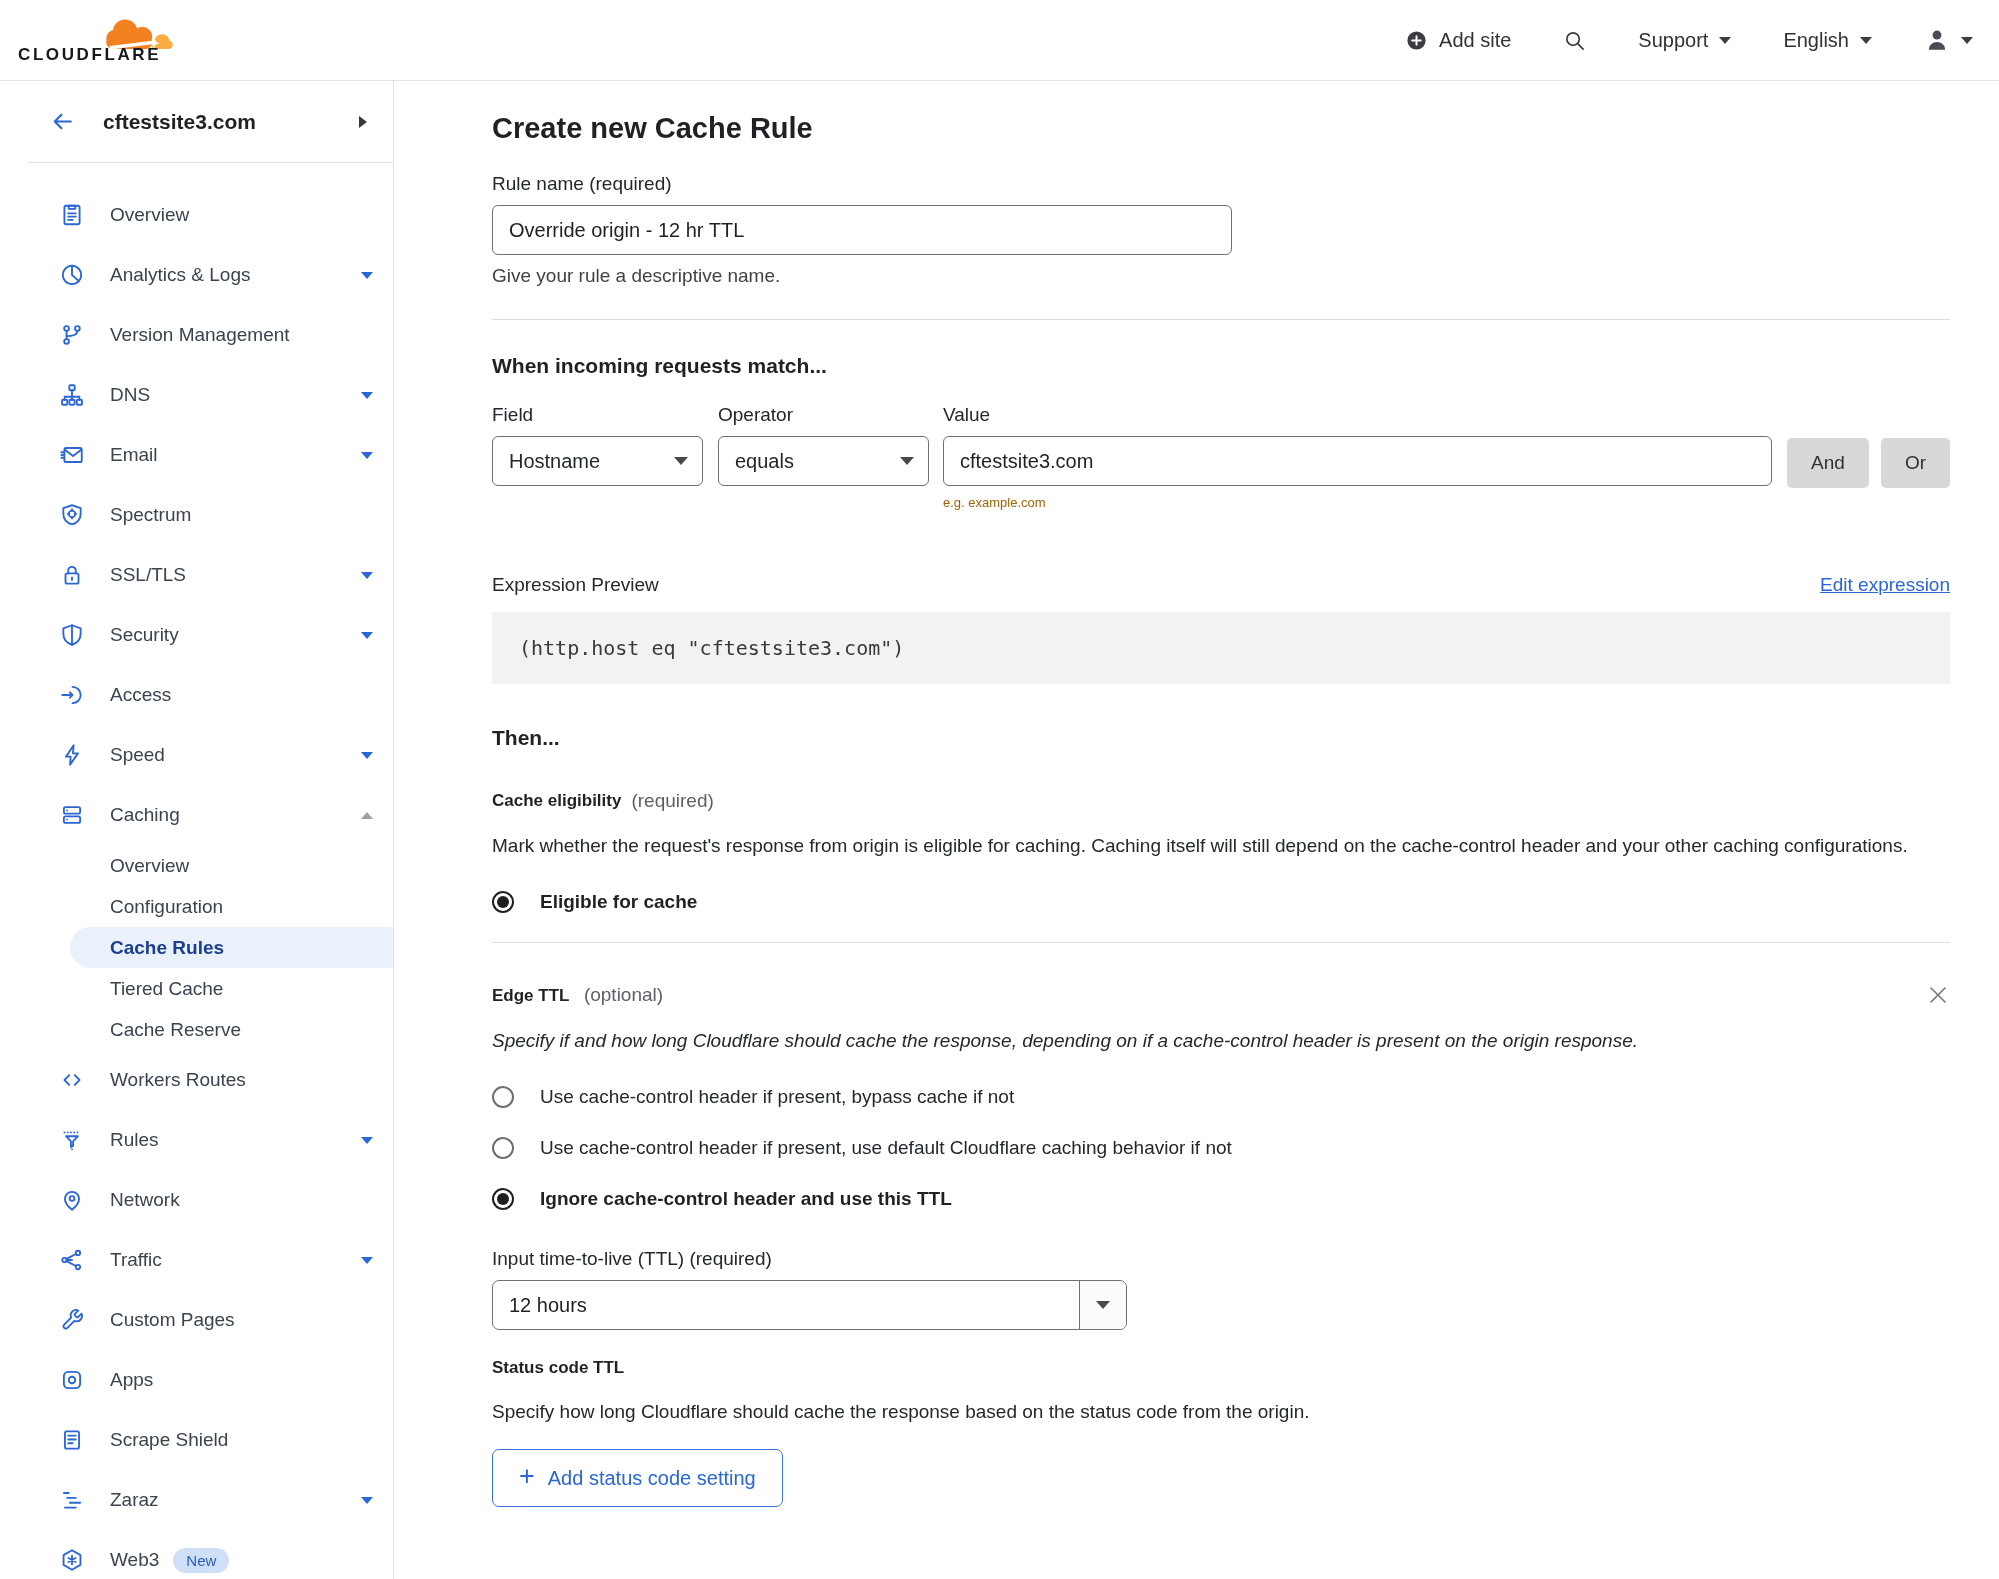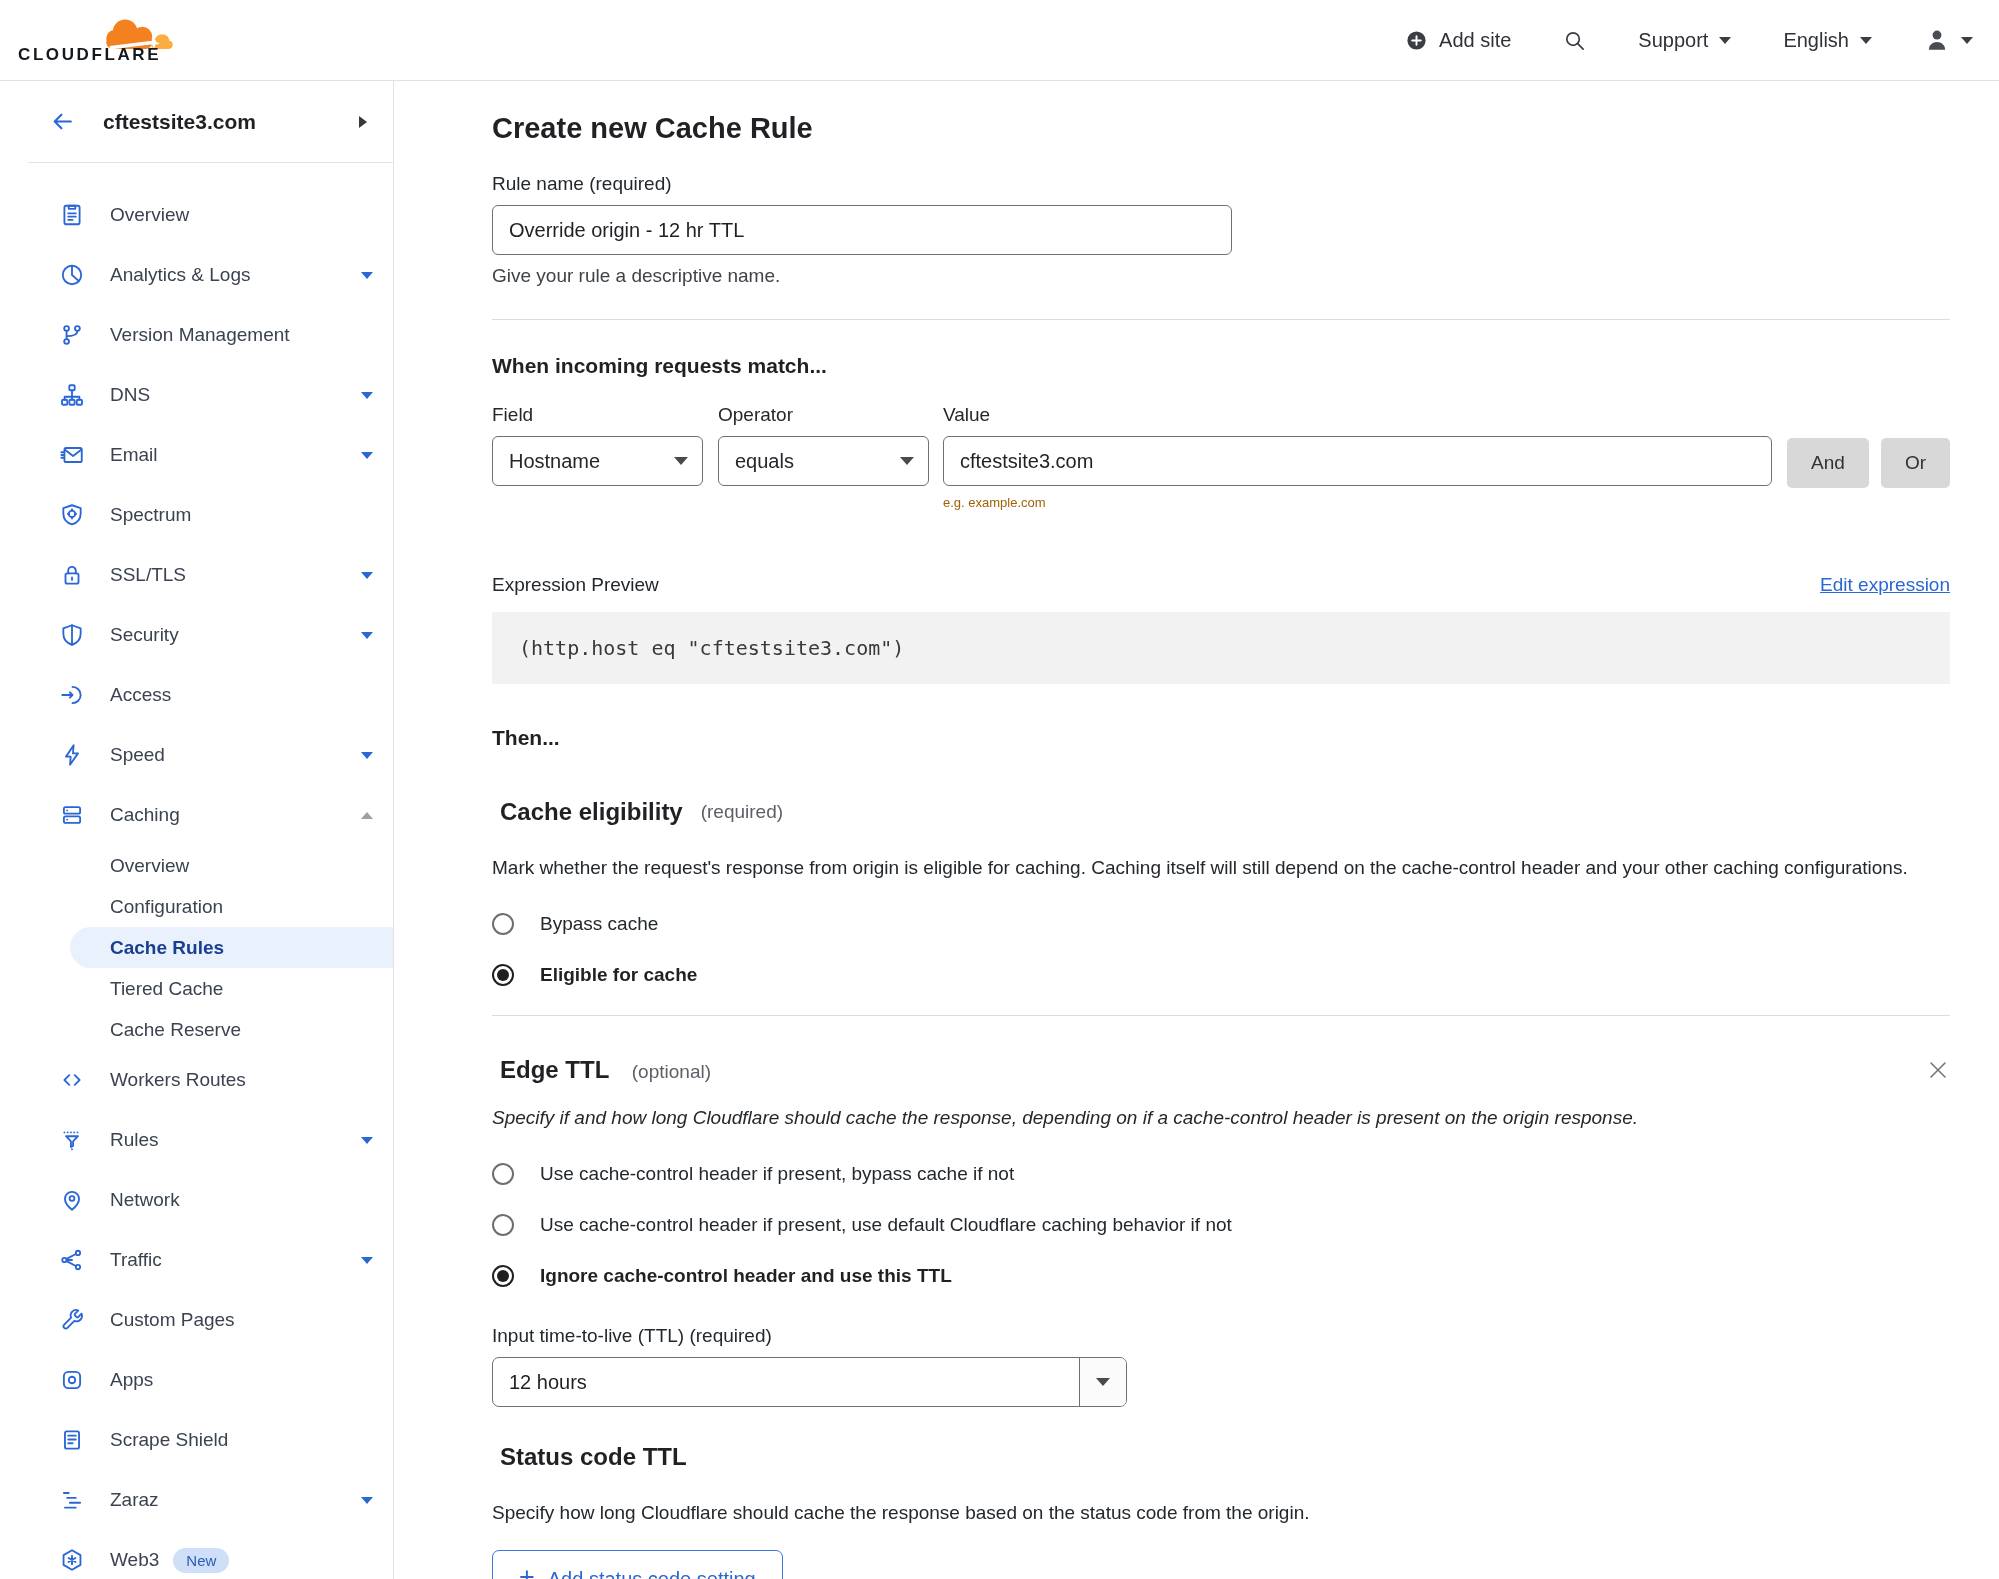--- a/index.html
+++ b/index.html
@@ -36,21 +36,21 @@
   .chev.down { border-left:6px solid transparent; border-right:6px solid transparent; border-top:7px solid #2a66d4; }
   .chev.up { border-left:6px solid transparent; border-right:6px solid transparent; border-bottom:7px solid #99a1ab; }
   .sub-item { height:41px; display:flex; align-items:center; padding-left:82px; font-size:19px; color:#3a434f; cursor:pointer; }
   .sub-item.selected { margin-left:42px; padding-left:40px; background:#e9f1fc; border-radius:22px 0 0 22px; }
   .sub-item.selected .sub-label { font-weight:700; color:#1b3e8f; }
   .badge { background:#cfdff7; color:#2a5cb8; font-size:15px; padding:4px 13px; border-radius:13px; margin-left:14px; }
   
   main { flex:1; padding:30px 49px 0 98px; overflow:hidden; }
   h1 { font-size:29px; line-height:34px; margin:0 0 28px; font-weight:700; color:#1f2124; }
   h2 { font-size:21px; margin:0; font-weight:700; color:#1f2124; }
-  h3 { font-size:24px; margin:8px; font-weight:700; color:#1f2124; display:inline; }
+  h3 { font-size:17px; margin:0; font-weight:700; color:#1f2124; display:inline; }
   label.fld { display:block; font-size:19px; color:#23282d; margin-bottom:10px; }
   .text-input { height:50px; border:1px solid #707070; border-radius:6px; font-size:20px; padding:0 16px; color:#1f2124; background:#fff; font-family:inherit; outline:none; }
   .rule-input { width:740px; }
   .help { font-size:19px; color:#3f4348; margin-top:10px; }
   hr.divider { border:none; border-top:1px solid #dcdcdc; }
   .div1 { margin:32px 0 34px; }
   .div2 { margin:0; }
   .match-row { display:flex; align-items:flex-start; margin-top:26px; }
   .field-col { width:211px; margin-right:15px; }
   .operator-col { width:211px; margin-right:14px; }
@@ -463,24 +463,20 @@
 
     <h2 class="then-heading">Then...</h2>
 
     <div class="sec-head">
       <h3>Cache eligibility</h3>
       <span class="qualifier">(required)</span>
     </div>
     <p class="desc">Mark whether the request's response from origin is eligible for caching. Caching itself will still depend on the cache-control header and your other caching configurations.</p>
     <div class="radio-group">
         <label class="radio-row">
-          <span class="radio"></span>
-          <span class="radio-label">Bypass cache</span>
-        </label>
-        <label class="radio-row">
           <span class="radio checked"></span>
           <span class="radio-label bold">Eligible for cache</span>
         </label>
       </div>
 
     <hr class="divider div2">
 
     <div class="sec-head spread">
       <div>
         <h3>Edge TTL</h3>

